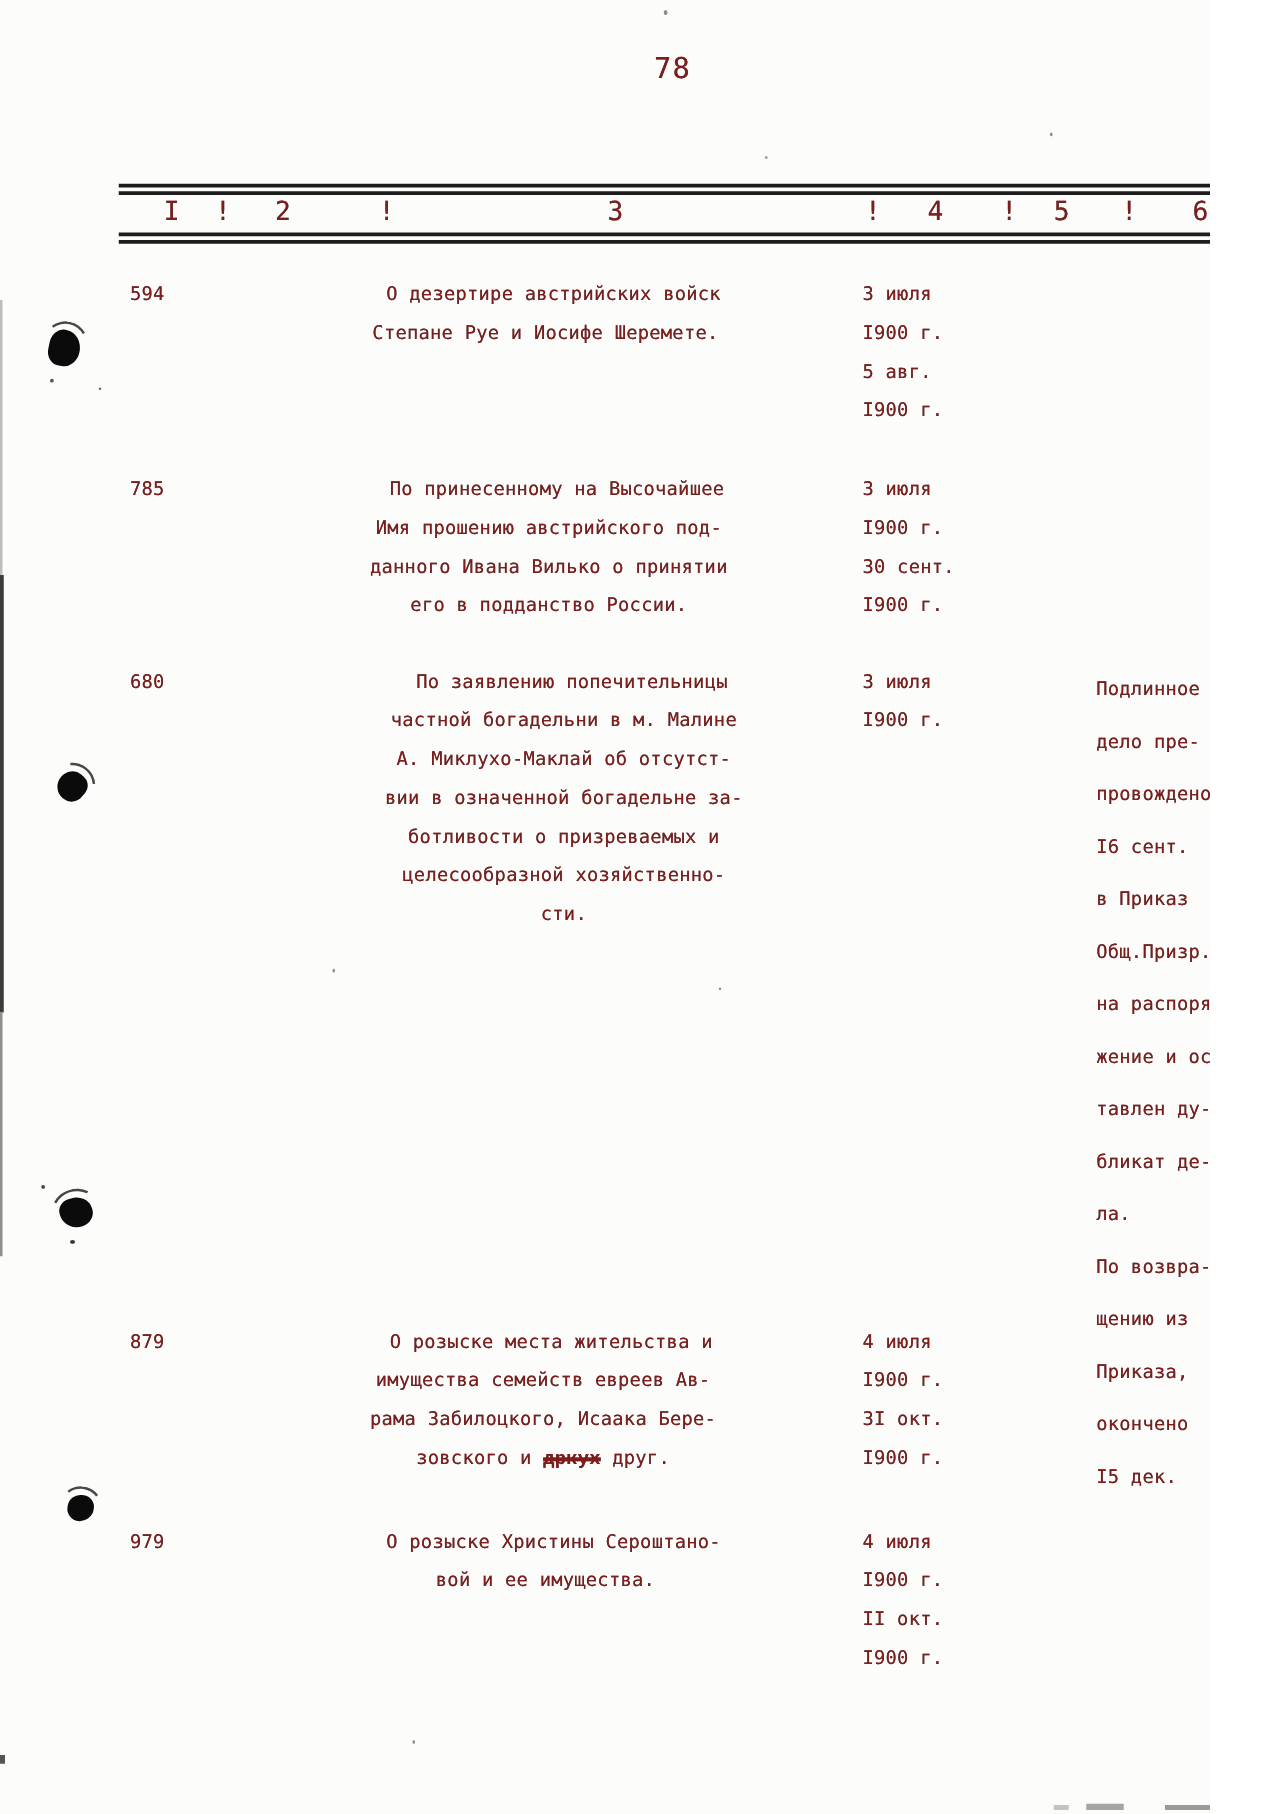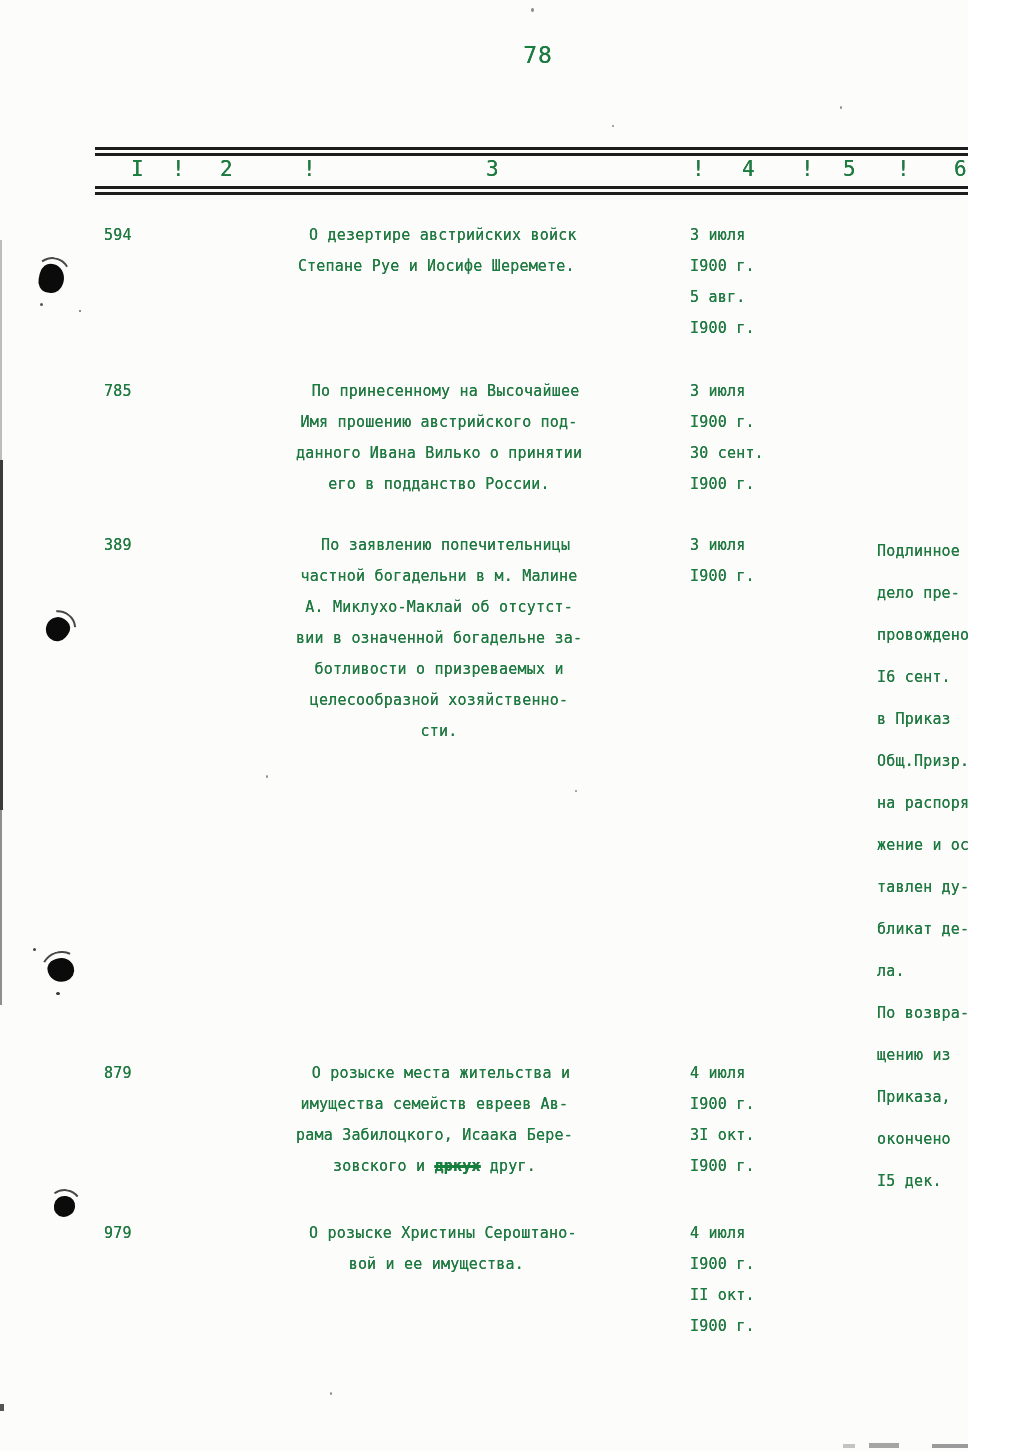--- a/index.html
+++ b/index.html
@@ -1,20 +1,20 @@
 <!DOCTYPE html>
 <html><head>
 <meta charset="utf-8">
 <style>
   html,body { margin:0; padding:0; }
   .page {
     position:relative; width:968px; height:1451px;
     background:#fcfcfa; overflow:hidden;
     font-family:"DejaVu Sans Mono","Liberation Mono",monospace;
-    color:#15803d;
+    color:#7f1d1d;
   }
   .cell {
     position:absolute; white-space:pre;
     font-size:15px; line-height:31px; letter-spacing:0.2px;
     text-shadow:0 0 0.5px rgba(20,20,20,0.7);
   }
   .page-num {
     position:absolute; left:508px; top:42px; width:60px; text-align:center;
     font-size:23px; letter-spacing:1px; text-shadow:0 0 0.5px rgba(20,20,20,0.7);
   }
@@ -22,20 +22,21 @@
   .hdr-cell {
     position:absolute; top:157px; font-size:21px;
     text-shadow:0 0 0.5px rgba(20,20,20,0.7);
   }
   .desc  { text-indent:13px;text-align:center; }
   .num   { }
   .struck {
     font-weight:bold;
     text-decoration:line-through;
     text-decoration-thickness:2.5px;
+    font-family:Liberation Mono, monospace;
   }
   .blob  { position:absolute; background:#0b0b0b; }
   .blob::before {
     content:""; position:absolute; inset:-7px;
     border:2.5px solid transparent; border-top-color:#1a1a1a;
     border-radius:50%; opacity:0.8;
   }
   .speck { position:absolute; background:#8a8a8a; border-radius:50%; }
   .edge  { position:absolute; left:0; }
   .smudge{ position:absolute; }
@@ -82,22 +83,22 @@
 Имя прошению австрийского под-
 данного Ивана Вилько о принятии
 его в подданство России.</div>
     <div class="cell" style="left:690px; top:376px">3 июля
 I900 г.
 30 сент.
 I900 г.</div>
   </div>
 
   <div>
-    <div class="cell num" style="left:104px; top:530px">389</div>
-    <div class="cell desc" style="left:296px; top:530px">По заявлению попечительницы
+    <div class="cell num" style="left:104px; top:530px">680</div>
+    <div class="cell desc" style="left:308px; top:530px">По заявлению попечительницы
 частной богадельни в м. Малине
 А. Миклухо-Маклай об отсутст-
 вии в означенной богадельне за-
 ботливости о призреваемых и
 целесообразной хозяйственно-
 сти.</div>
     <div class="cell" style="left:690px; top:530px">3 июля
 I900 г.</div>
     <div class="cell" style="left:877px; top:530px; line-height:42px">Подлинное
 дело пре-

